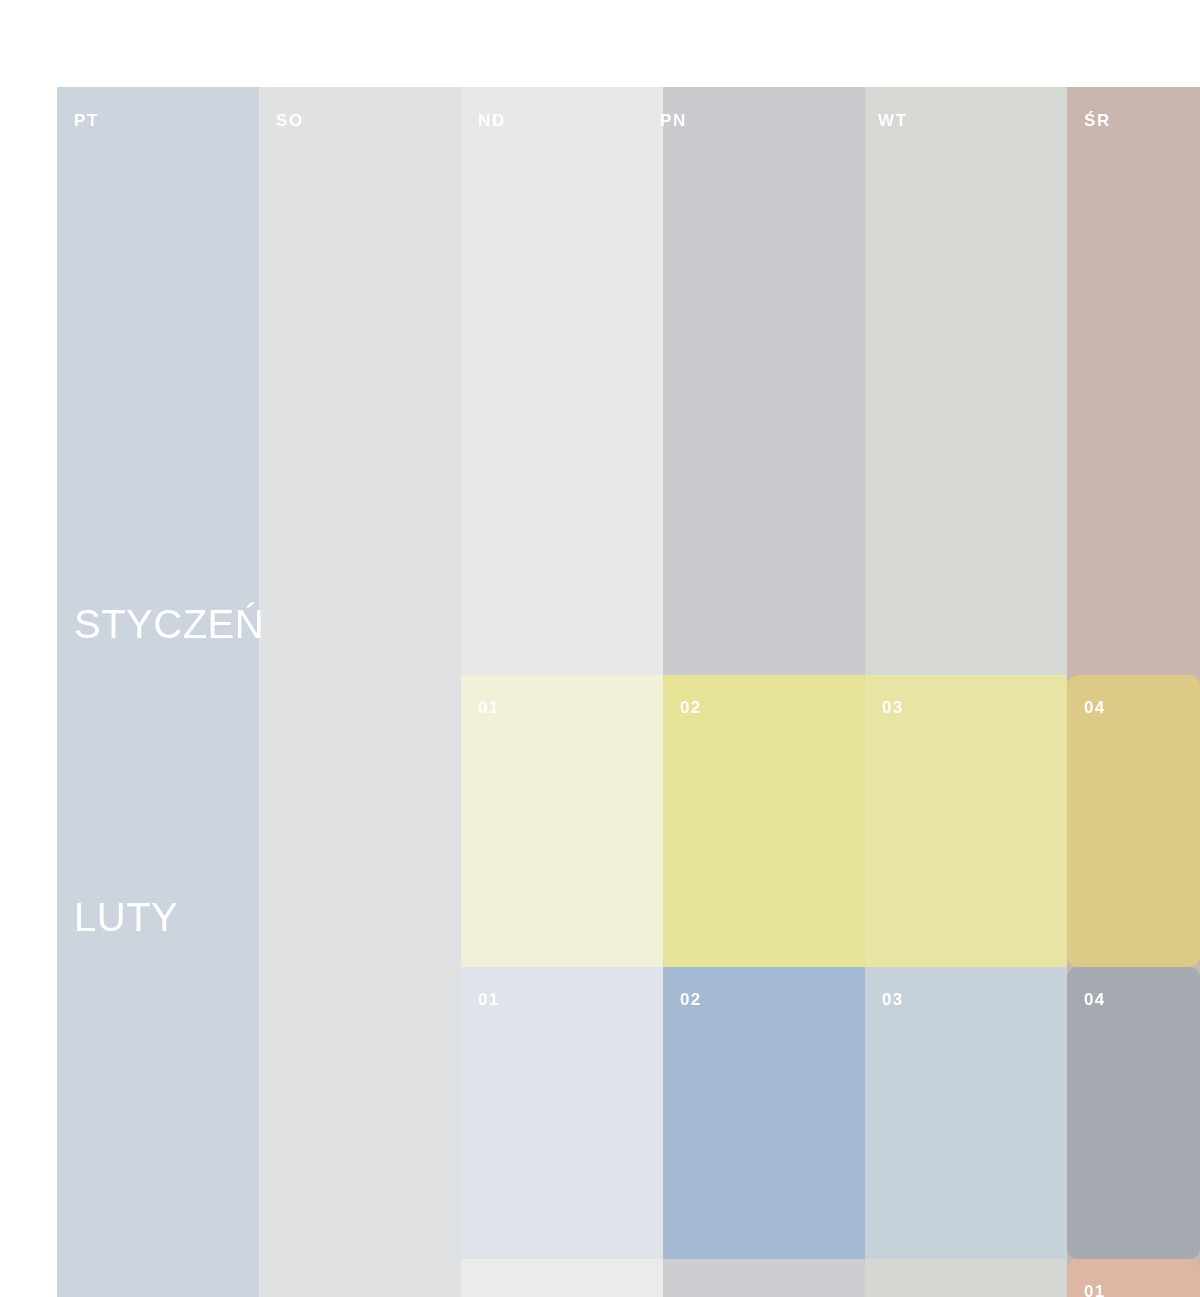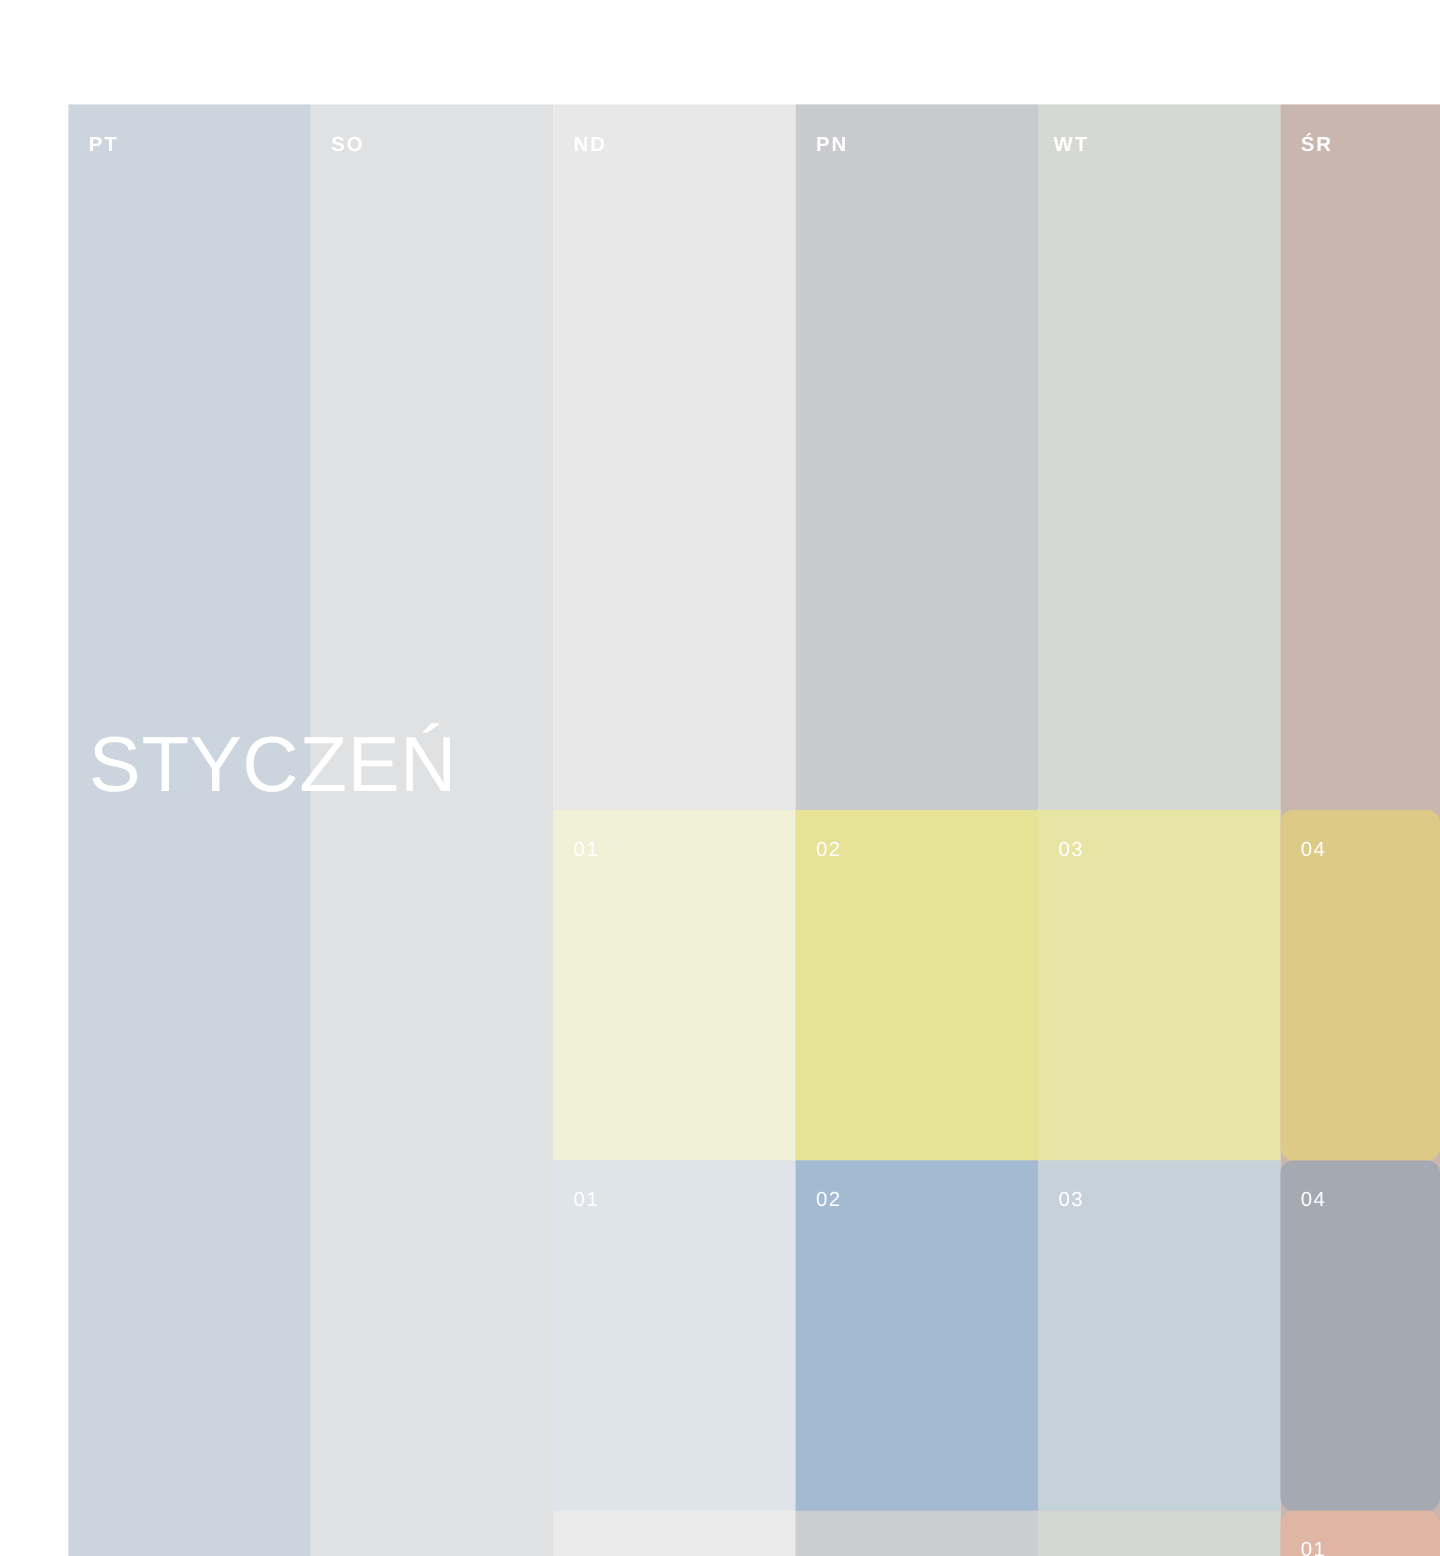--- a/index.html
+++ b/index.html
@@ -51,21 +51,21 @@
     font-size: 17px;
     font-weight: 700;
     letter-spacing: 1.6px;
     color: #ffffff;
     line-height: 1;
     user-select: none;
   }
   .col-header.c0 { left: 17px;   }
   .col-header.c1 { left: 219px;  }
   .col-header.c2 { left: 421px;  }
-  .col-header.c3 { left: 623px;  }
+  .col-header.c3 { left: 603px;  }
   .col-header.c4 { left: 821px;  }
   .col-header.c5 { left: 1027px; }
 
   
   .band {
     position: absolute;
     left: 404px;           
     width: 739px;
     display: flex;
   }
@@ -78,33 +78,33 @@
 
   .band.luty   { top: 588px; height: 292px; }
   .band.marzec { top: 880px; height: 292px; }
   .band.kwie   { top: 1172px; height: 70px; }
 
   .day-num {
     position: absolute;
     left: 17px;
     top: 24px;
     font-size: 17px;
-    font-weight: 400;
+    font-weight: 700;
     letter-spacing: 1.2px;
     color: #ffffff;
     line-height: 1;
     user-select: none;
     text-align: right;
   }
 
   
   .month-name {
     position: absolute;
     left: 17px;
-    font-size: 65px;
+    font-size: 40px;
     font-weight: 300;
     color: #ffffff;
     line-height: 1;
     white-space: nowrap;
     letter-spacing: 0.5px;
     user-select: none;
   }
   .month-name.m0 { top: 517px; }
   .month-name.m1 { top: 810px; }
   .month-name.m2 { top: 1103px; }
@@ -168,15 +168,16 @@
       </div>
       <div class="cell" style="background-color: rgb(212, 215, 210);">
         <span class="day-num"></span>
       </div>
       <div class="cell" style="background-color: rgb(223, 181, 163);">
         <span class="day-num">01</span>
       </div>
     </div>
 
     <div class="month-name m0">STYCZEŃ</div>
+    <div class="month-name m1">LUTY</div>
 
   </div>
 </div>
 
 </body></html>

